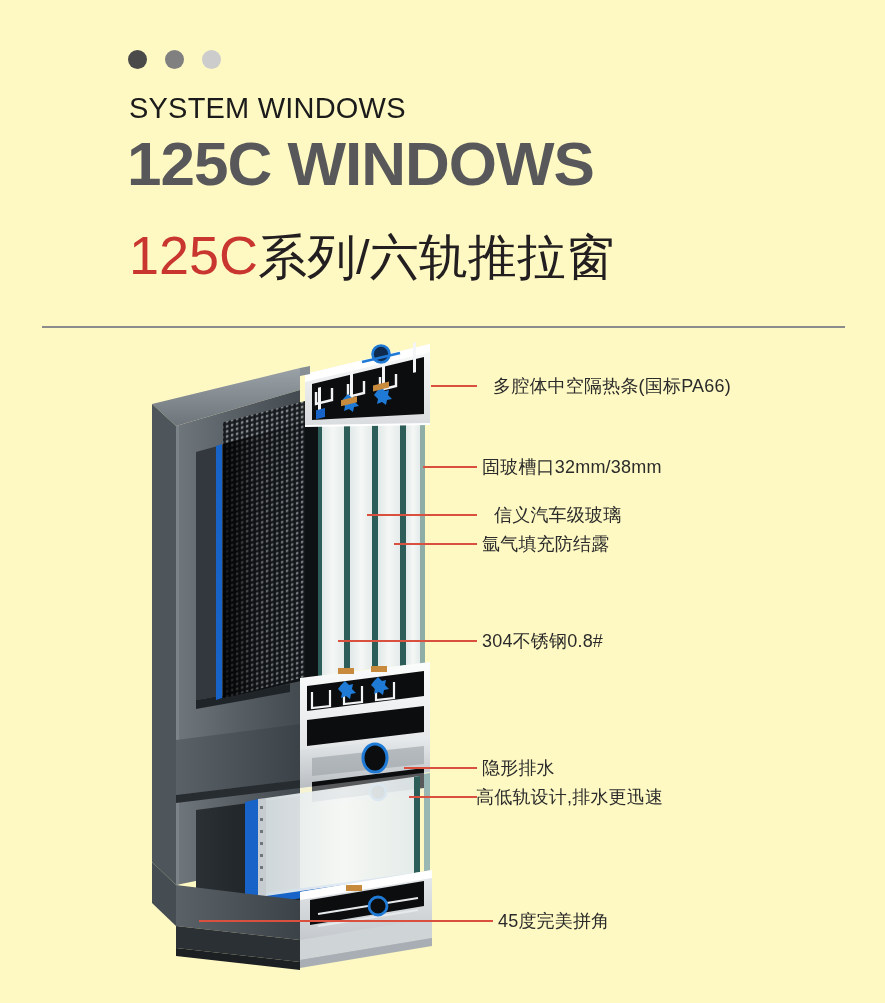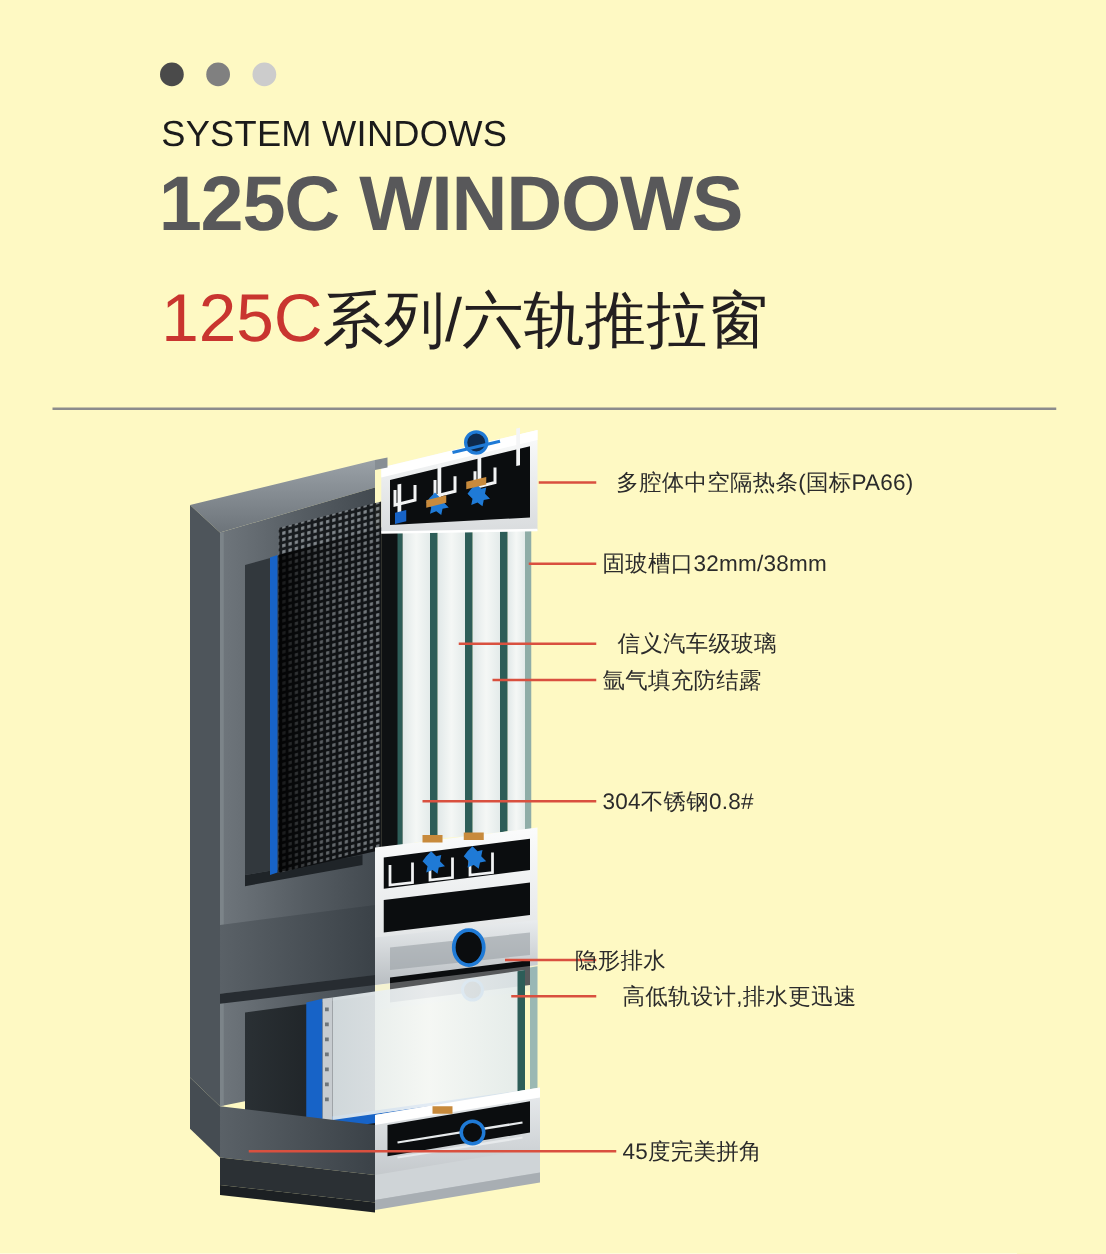--- a/index.html
+++ b/index.html
@@ -257,21 +257,21 @@
     <path d="M176 586 L300 600 L300 622 L176 608 Z" fill="#2b3034"></path>
     <path d="M176 608 L300 622 L300 630 L176 616 Z" fill="#1c2023"></path>
   </svg>
   </div>
 
   <div class="callout" style="left:0;top:378px;width:885px;height:16px;">
     <span class="lead" style="left:431px;width:46px;"></span>
     <span class="txt" style="left:482px;margin-left:11px;">多腔体中空隔热条(国标PA66)</span>
   </div>
 
-  <div class="callout" style="left:0;top:443px;width:885px;height:16px;text-align:center;">
+  <div class="callout" style="left:0;top:459px;width:885px;height:16px;text-align:center;">
     <span class="lead" style="left:423px;width:54px;"></span>
     <span class="txt" style="left:482px;">固玻槽口32mm/38mm</span>
   </div>
 
   <div class="callout" style="left:0;top:507px;width:885px;height:16px;">
     <span class="lead" style="left:367px;width:110px;"></span>
     <span class="txt" style="left:494px;">信义汽车级玻璃</span>
   </div>
 
   <div class="callout" style="left:0;top:536px;width:885px;height:16px;">
@@ -279,26 +279,26 @@
     <span class="txt" style="left:482px;">氩气填充防结露</span>
   </div>
 
   <div class="callout" style="left:0;top:633px;width:885px;height:16px;">
     <span class="lead" style="left:338px;width:139px;"></span>
     <span class="txt" style="left:482px;">304不锈钢0.8#</span>
   </div>
 
   <div class="callout" style="left:0;top:760px;width:885px;height:16px;">
     <span class="lead" style="left:404px;width:73px;"></span>
-    <span class="txt" style="left:460px;text-align:center;">隐形排水</span>
+    <span class="txt" style="left:482px;text-align:center;">隐形排水</span>
   </div>
 
   <div class="callout" style="left:0;top:789px;width:885px;height:16px;">
     <span class="lead" style="left:409px;width:68px;"></span>
-    <span class="txt" style="left:498px;">高低轨设计,排水更迅速</span>
+    <span class="txt" style="left:476px;">高低轨设计,排水更迅速</span>
   </div>
 
 
   <div class="callout" style="left:0;top:913px;width:885px;height:16px;margin-left:16px;">
     <span class="lead" style="left:183px;width:294px;"></span>
     <span class="txt" style="left:482px;">45度完美拼角</span>
   </div>
 
 </div>
 

